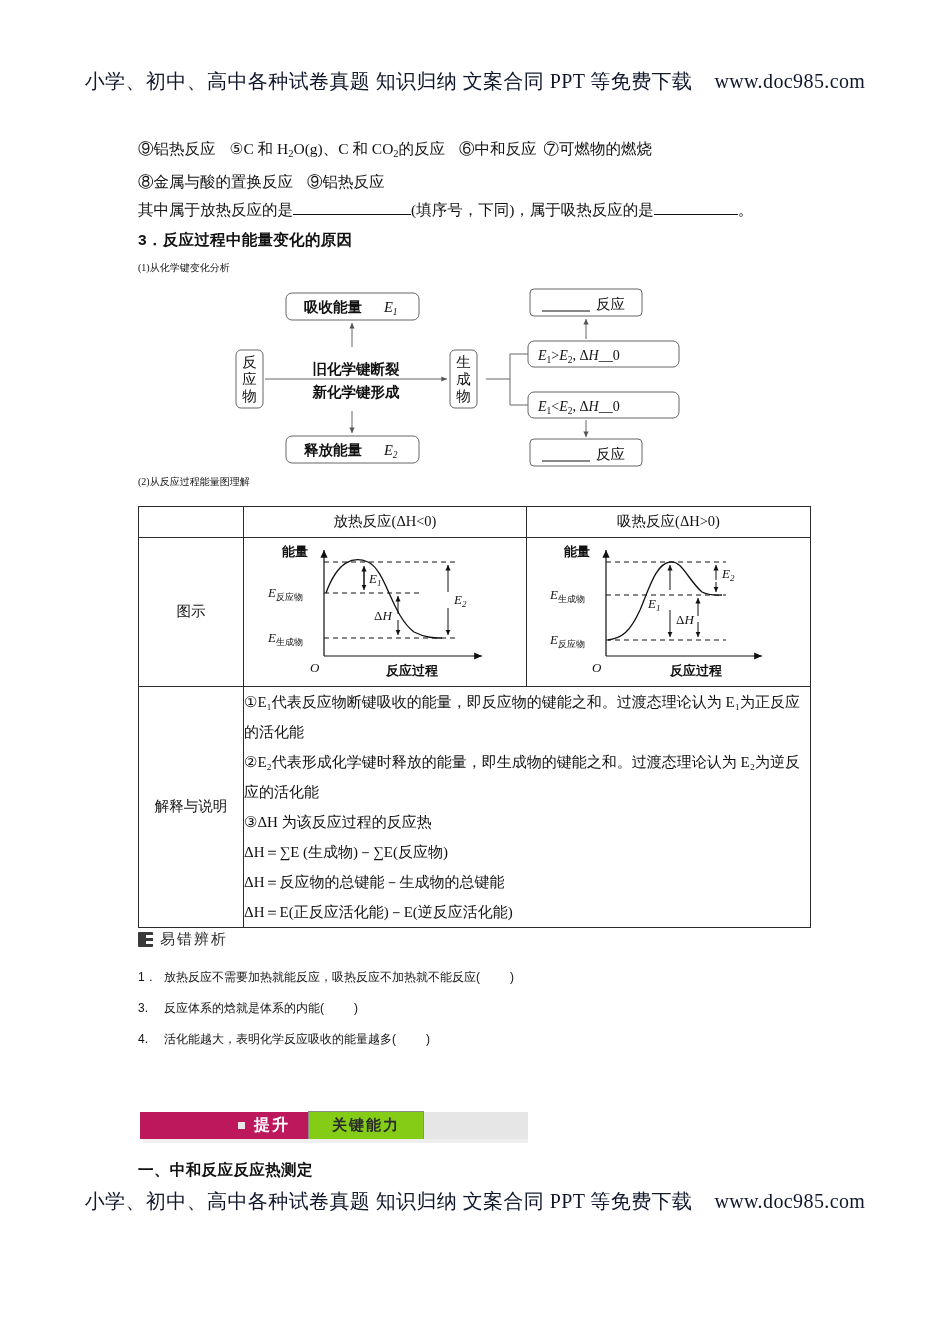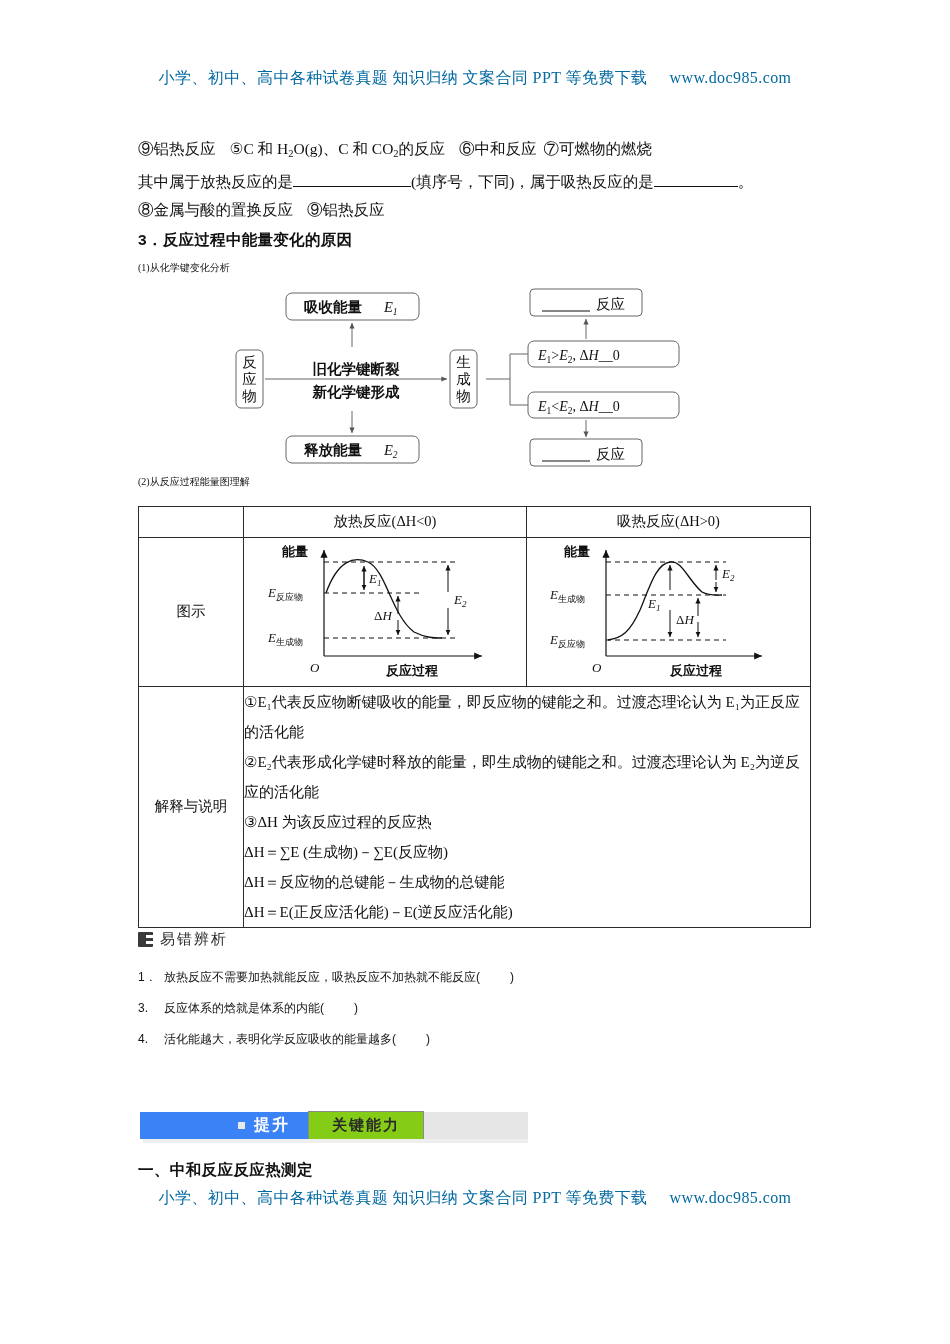--- a/index.html
+++ b/index.html
@@ -9,21 +9,21 @@
     font-family:"Liberation Serif", "DejaVu Serif", serif;
     color:#111;
     position:relative;
     overflow:hidden;
   }
   .page{ position:relative; width:950px; height:1344px; }
 
   
   .watermark{
     position:absolute; left:0; width:950px; text-align:center;
-    font-size:16px; color:#0369a1; letter-spacing:.4px;
+    font-size:20px; color:#0f172a; letter-spacing:.4px;
     font-family:"Liberation Serif","DejaVu Serif",serif;
     white-space:nowrap;
   }
   .watermark .url{ margin-left:22px; }
   .wm-top{ top:68px; }
   .wm-bottom{ top:1188px; }
 
   
   .content{ position:absolute; left:138px; top:135px; width:680px; }
   .line{ font-size:15.5px; line-height:28px; white-space:nowrap; }
@@ -92,21 +92,21 @@
   .paren .gap{ display:inline-block; width:30px; }
 
   
   .banner{ position:absolute; left:140px; top:1112px; width:400px; height:32px; }
   .banner .bar-bg{
     position:absolute; left:0; top:0; width:388px; height:27px;
     background:#e6e6e6;
   }
   .banner .dark{
     position:absolute; left:0; top:0; width:172px; height:27px;
-    background:#3b82f6;
+    background:#be185d;
     display:flex; align-items:center; justify-content:flex-end;
     padding-right:22px; box-sizing:border-box;
   }
   .banner .dark .sq{
     width:7px; height:7px; background:#e8e8e8; margin-right:9px;
   }
   .banner .dark .txt{
     color:#ffffff; font-size:16px; font-weight:bold; letter-spacing:2px;
     font-family:"Liberation Sans","DejaVu Sans",sans-serif;
   }
@@ -142,25 +142,25 @@
     <span>小学、初中、高中各种试卷真题  知识归纳  文案合同  PPT 等免费下载</span><span class="url">www.doc985.com</span>
   </div>
 
   <div class="content">
 
     <div class="line">
       <span>⑨铝热反应</span><span class="sp"></span><span><span>⑤C 和 H</span><sub>2</sub><span>O(g)、C 和 CO</span><sub>2</sub><span>的反应</span></span><span class="sp"></span><span>⑥中和反应</span><span class="sp-s"></span><span>⑦可燃物的燃烧</span>
     </div>
 
     <div class="line">
+      <span>⑧金属与酸的置换反应</span><span class="sp"></span><span>⑨铝热反应</span>
+    </div>
+
+    <div class="line">
       <span>其中属于放热反应的是</span><span class="blank b1"></span><span>(填序号，下同)，属于吸热反应的是</span><span class="blank b2"></span><span>。</span>
-    </div>
-
-    <div class="line">
-      <span>⑧金属与酸的置换反应</span><span class="sp"></span><span>⑨铝热反应</span>
     </div>
 
     <h3 class="heading">3．反应过程中能量变化的原因</h3>
 
     <div class="sub-line">(1)从化学键变化分析</div>
 
     <div class="flow">
       <svg width="680" height="180" viewBox="0 0 680 180" xmlns="http://www.w3.org/2000/svg">
         <defs>
           <marker id="ar" markerWidth="7" markerHeight="7" refX="5.6" refY="2.6" orient="auto">

